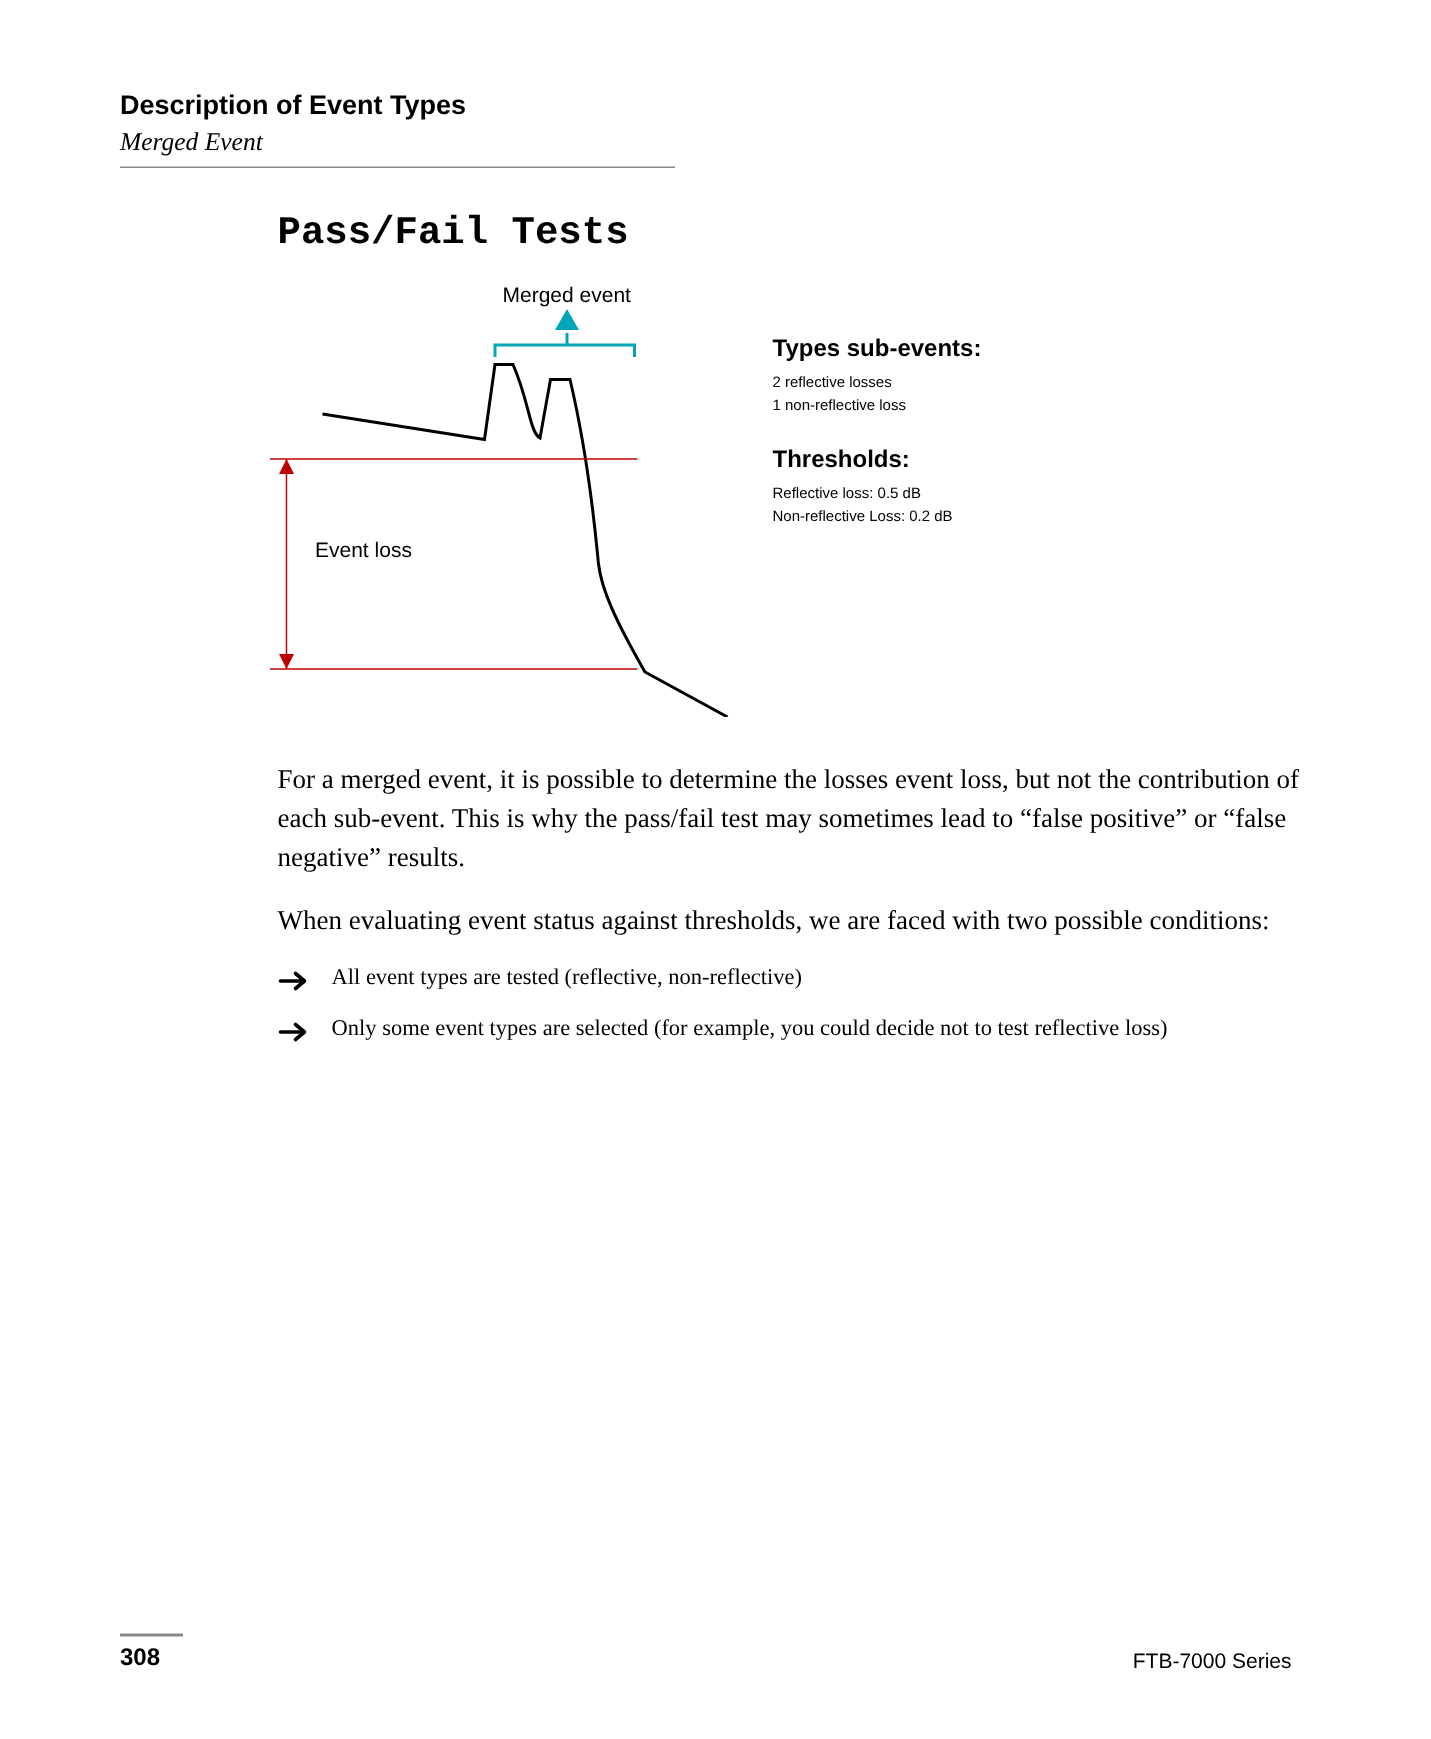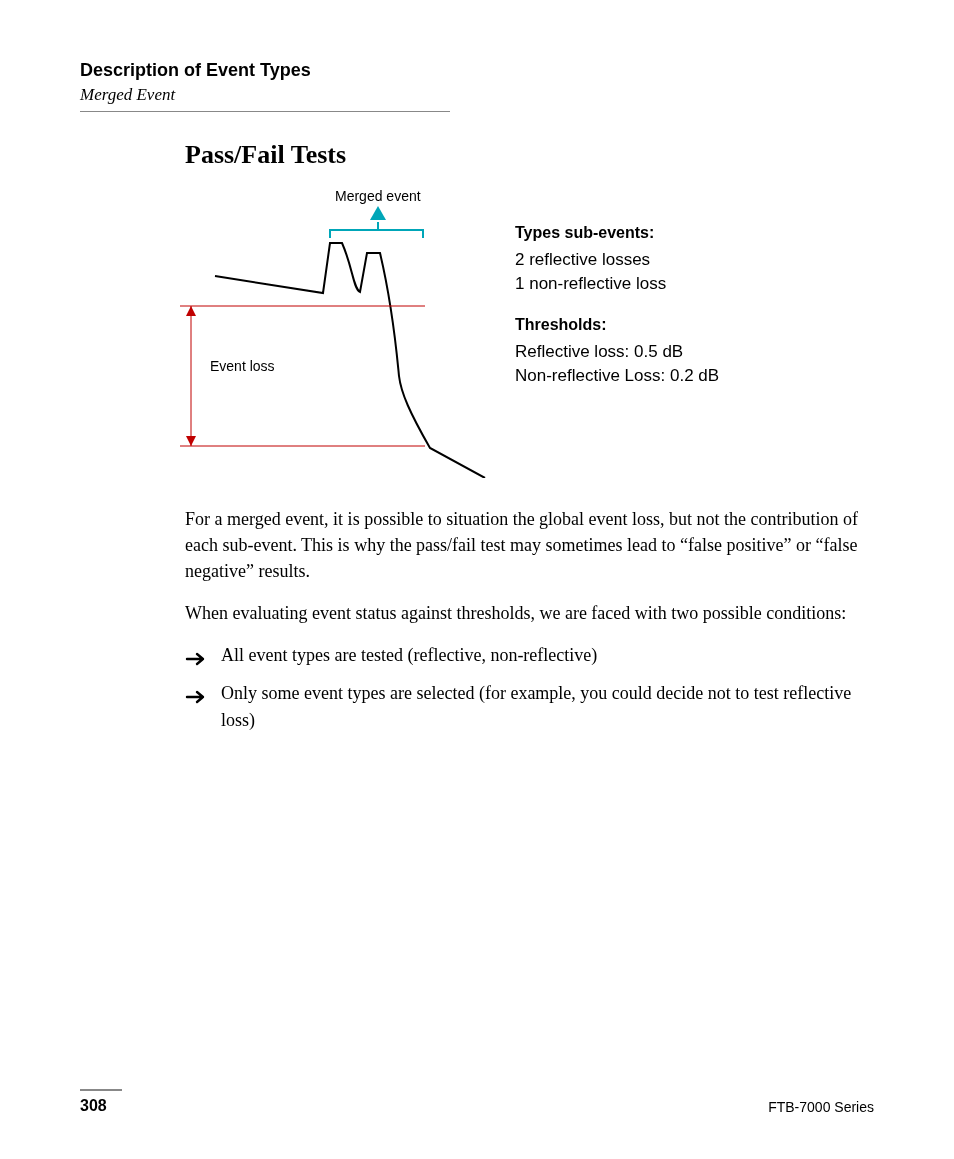--- a/index.html
+++ b/index.html
@@ -31,21 +31,21 @@
   .header-rule {
     border: none;
     border-top: 1px solid #888;
     width: 370px;
     margin: 0 0 28px 0;
   }
   .content {
     margin-left: 105px;
   }
   .title {
-    font-family: Liberation Serif, serif;
+    font-family: Liberation Mono, monospace;
     font-weight: 700;
     font-size: 26px;
     margin: 12px 0 18px 0;
   }
   .body-text {
     font-size: 18px;
     line-height: 1.45;
     margin: 0 0 16px 0;
   }
   .figure-row {
@@ -68,32 +68,32 @@
     margin-left: 20px;
     padding-top: 36px;
     font-family: "Segoe UI", "Helvetica Neue", Arial, sans-serif;
   }
   .side-heading {
     font-weight: 700;
     font-size: 16px;
     margin: 0 0 8px 0;
   }
   .side-line {
-    font-size: 17px;
+    font-size: 10px;
     margin: 4px 0;
   }
   ul.arrow-list {
     list-style: none;
     padding: 0;
     margin: 0 0 16px 0;
   }
   ul.arrow-list li {
     position: relative;
     padding-left: 36px;
-    font-size: 18px;
+    font-size: 15px;
     line-height: 1.45;
     margin-bottom: 12px;
   }
   ul.arrow-list li .bullet {
     position: absolute;
     left: 0;
     top: 5px;
   }
   .footer {
     position: absolute;
@@ -109,21 +109,21 @@
     margin: 0 0 6px 0;
   }
   .page-num {
     font-family: "Segoe UI", "Helvetica Neue", Arial, sans-serif;
     font-weight: 700;
     font-size: 16px;
     text-align: right;
   }
   .series {
     position: absolute;
-    right: 0;
+    right: 13px;
     bottom: 0;
     font-family: "Segoe UI", "Helvetica Neue", Arial, sans-serif;
     font-size: 14px;
   }
 </style>
 </head>
 <body>
 
 <div class="page">
 
@@ -166,21 +166,21 @@
       <div class="side-box">
         <p class="side-heading">Types sub-events:</p>
         <p class="side-line">2 reflective losses</p>
         <p class="side-line" style="margin-bottom:22px;">1 non-reflective loss</p>
         <p class="side-heading">Thresholds:</p>
         <p class="side-line">Reflective loss: 0.5 dB</p>
         <p class="side-line">Non-reflective Loss: 0.2 dB</p>
       </div>
     </div>
 
-    <p class="body-text">For a merged event, it is possible to situation the global event loss, but not the contribution of each sub-event. This is why the pass/fail test may sometimes lead to “false positive” or “false negative” results.</p>
+    <p class="body-text">For a merged event, it is possible to determine the losses event loss, but not the contribution of each sub-event. This is why the pass/fail test may sometimes lead to “false positive” or “false negative” results.</p>
     <p class="body-text">When evaluating event status against thresholds, we are faced with two possible conditions:</p>
 
     <ul class="arrow-list">
       <li>
         <span class="bullet">
           <svg width="24" height="14">
               <path d="M 2 7 L 18 7 M 12 2 L 18 7 L 12 12" stroke="#000" stroke-width="2.4" fill="none" stroke-linecap="round" stroke-linejoin="round"></path>
             </svg>
         </span>
         <span>All event types are tested (reflective, non-reflective)</span>

